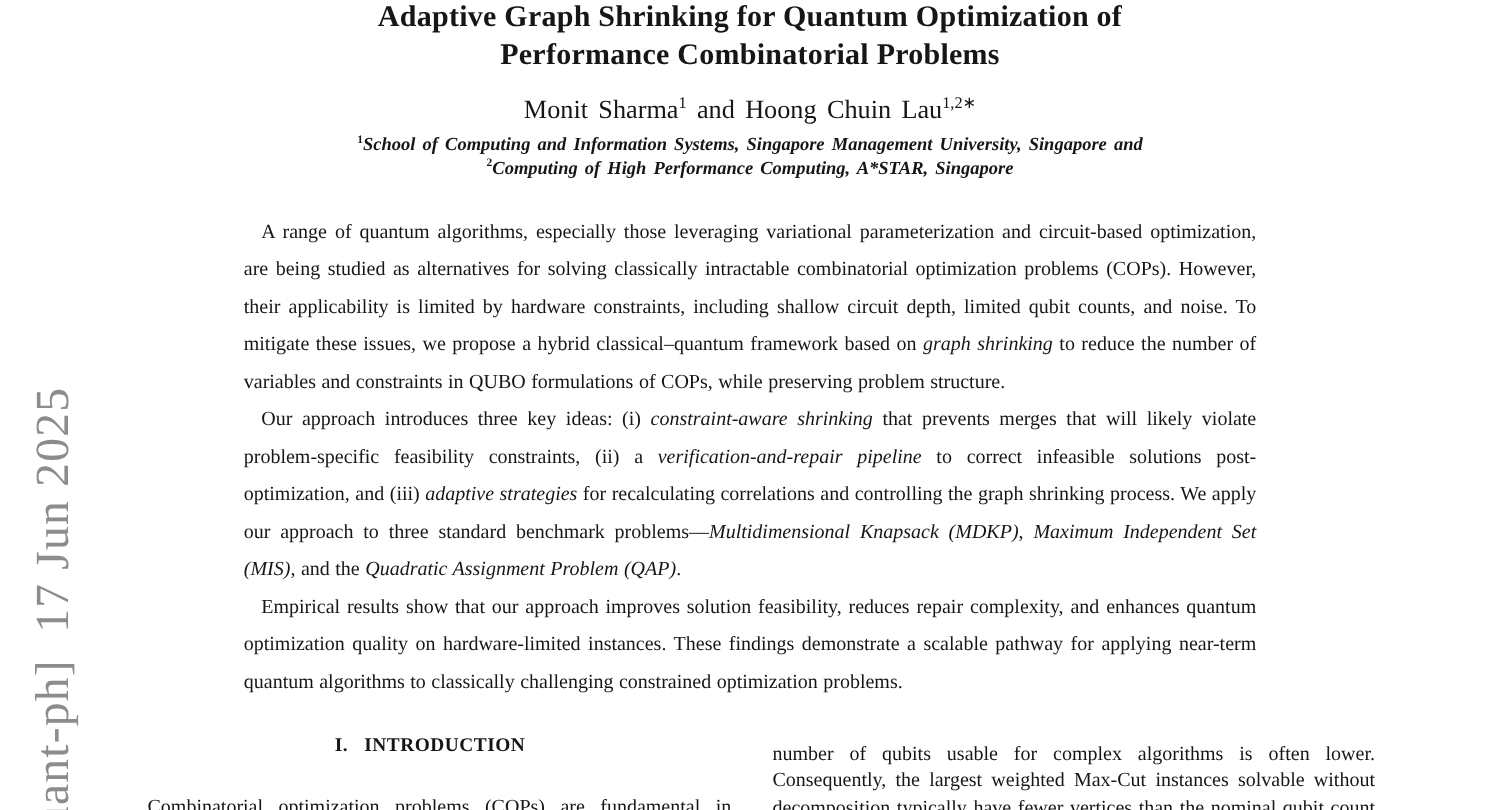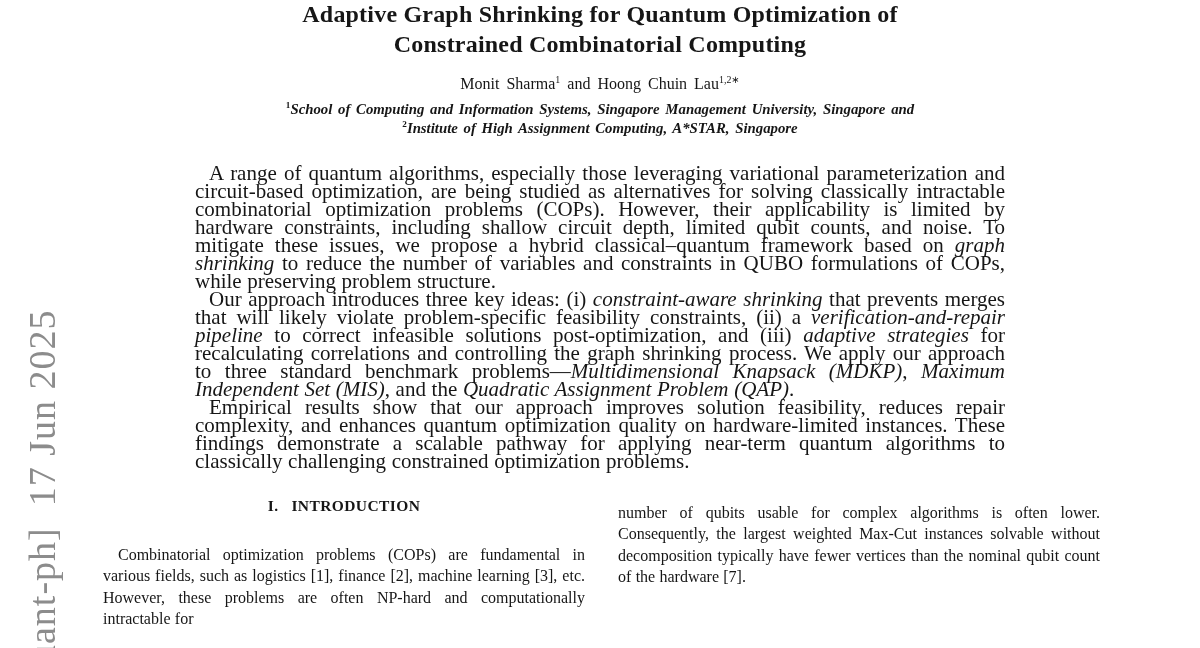--- a/index.html
+++ b/index.html
@@ -15,31 +15,31 @@
     transform-origin:0 100%; transform:rotate(-90deg);
     font-size:38px; line-height:44px; color:#8c8c8c;
     white-space:pre; letter-spacing:1px;
   }
 
   header { text-align:center; }
   .title {
     font-size:24px; line-height:30px; font-weight:bold;
     margin:-1px 0 0 0; letter-spacing:0.2px;
   }
-  .authors { margin-top:16px; font-size:16px; word-spacing:3px; }
+  .authors { margin-top:16px; font-size:21px; word-spacing:3px; }
   sup { font-size:62%; line-height:0; }
   .affil {
     margin-top:7px; font-size:14.8px; font-style:italic;
     line-height:19px; word-spacing:2px;font-weight:bold;
   }
   .affil sup { font-style:normal; }
 
   .abstract {
     width:810px; margin:26px auto 0 auto;
-    font-size:21px; line-height:18px;
+    font-size:16px; line-height:30px;
     text-align:justify; word-spacing:0.4px;
   }
   .abstract p { margin:0; text-indent:14px; }
   .it { font-style:italic; }
 
   .columns { display:flex; width:997px; margin:27px 0 0 103px; gap:33px; }
   .col { width:482px; }
   .section-heading {
     font-size:15.5px; font-weight:bold; text-align:center;
     margin:0 0 0 0; letter-spacing:0.4px;
@@ -53,31 +53,31 @@
   .col-right .body-par { margin-top:5px; }
 </style>
 </head>
 <body>
 
 <div class="page">
 
   <div class="watermark">uant-ph]  17 Jun 2025</div>
 
   <header>
-    <h1 class="title"><span>Adaptive Graph Shrinking for Quantum Optimization of</span><br><span>Constrained Combinatorial Computing</span></h1>
+    <h1 class="title"><span>Adaptive Graph Shrinking for Quantum Optimization of</span><br><span>Performance Combinatorial Problems</span></h1>
 
     <div class="authors">
       <span>Monit Sharma</span><sup>1</sup>
       <span>and</span>
       <span>Hoong Chuin Lau</span><sup>1,2∗</sup>
     </div>
 
     <div class="affil">
       <div><sup>1</sup><span>School of Computing and Information Systems, Singapore Management University, Singapore and</span></div>
-      <div><sup>2</sup><span>Institute of High Assignment Computing, A*STAR, Singapore</span></div>
+      <div><sup>2</sup><span>Computing of High Performance Computing, A*STAR, Singapore</span></div>
     </div>
   </header>
 
   <section class="abstract" id="abstract">
       <p><span>A range of quantum algorithms, especially those leveraging variational parameterization and circuit-based optimization, are being studied as alternatives for solving classically intractable combinatorial optimization problems (COPs). However, their applicability is limited by hardware constraints, including shallow circuit depth, limited qubit counts, and noise. To mitigate these issues, we propose a hybrid classical–quantum framework based on </span><span class="it">graph shrinking</span><span> to reduce the number of variables and constraints in QUBO formulations of COPs, while preserving problem structure.</span></p>
       <p><span>Our approach introduces three key ideas: (i) </span><span class="it">constraint-aware shrinking</span><span> that prevents merges that will likely violate problem-specific feasibility constraints, (ii) a </span><span class="it">verification-and-repair pipeline</span><span> to correct infeasible solutions post-optimization, and (iii) </span><span class="it">adaptive strategies</span><span> for recalculating correlations and controlling the graph shrinking process.  We apply our approach to three standard benchmark problems—</span><span class="it">Multidimensional Knapsack (MDKP)</span><span>, </span><span class="it">Maximum Independent Set (MIS)</span><span>, and the </span><span class="it">Quadratic Assignment Problem (QAP)</span><span>.</span></p>
       <p><span>Empirical results show that our approach improves solution feasibility, reduces repair complexity, and enhances quantum optimization quality on hardware-limited instances. These findings demonstrate a scalable pathway for applying near-term quantum algorithms to classically challenging constrained optimization problems.</span></p>
     </section>
 
   <div class="columns">

